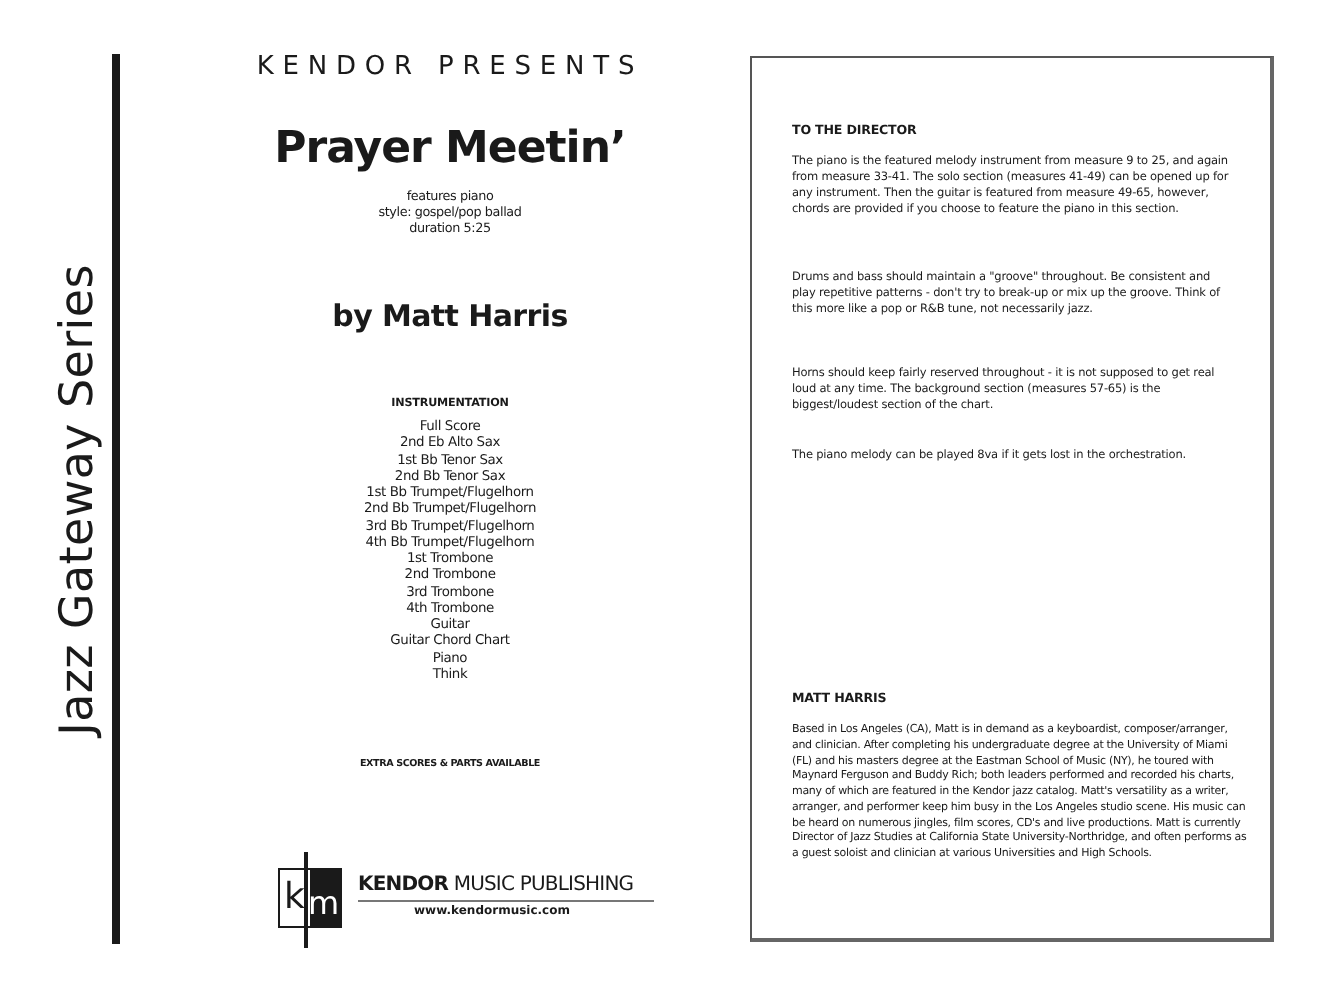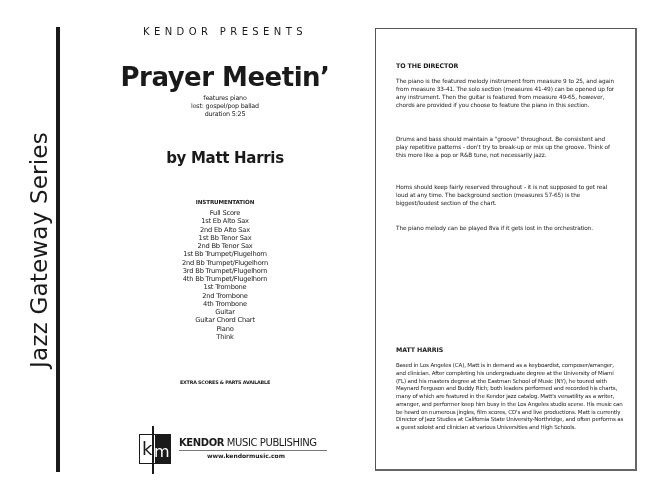--- a/index.html
+++ b/index.html
@@ -12,25 +12,25 @@
     }
     .spine-text {
       position: absolute; left: 39px; top: 250px;
       transform: translate(-50%, -50%) rotate(-90deg);
       white-space: nowrap; font-size: 23px; font-weight: 500; letter-spacing: 0.2px;
       font-family: "DejaVu Sans", sans-serif;
     }
     .cover { position: absolute; left: 110px; top: 0; width: 230px; text-align: center; }
     .presents {
       position: absolute; top: 26px; left: 0; width: 100%;
-      font-size: 10px; letter-spacing: 4.4px; font-weight: 500;
+      font-size: 13px; letter-spacing: 4.4px; font-weight: 500;
     }
     .title {
       position: absolute; top: 62px; left: 0; width: 100%;
-      font-size: 26px; font-weight: bold; letter-spacing: -0.5px;
+      font-size: 22px; font-weight: bold; letter-spacing: -0.5px;
     }
     .meta { position: absolute; top: 95px; left: 0; width: 100%; font-size: 6.4px; line-height: 7.8px; letter-spacing: -0.2px; }
     .byline { position: absolute; top: 149px; left: 0; width: 100%; font-size: 15px; font-weight: bold; letter-spacing: -0.3px; }
     .instr-head { position: absolute; top: 199px; left: 0; width: 100%; font-size: 5.6px; font-weight: bold; letter-spacing: -0.1px; }
     .instr-list { position: absolute; top: 209px; left: 0; width: 100%; margin: 0; padding: 0; list-style: none; font-size: 6.7px; line-height: 8.25px; letter-spacing: -0.2px; }
     .extra { position: absolute; top: 380px; left: 0; width: 100%; font-size: 4.8px; font-weight: bold; letter-spacing: -0.2px; }
 
     .publisher { position: absolute; left: 139px; top: 434px; width: 180px; height: 40px; }
     .logo-box { position: absolute; left: 0; top: 0; width: 30px; height: 28px; border: 1.5px solid #1a1a1a; background: #fff; }
     .logo-k { position: absolute; left: 2px; top: 5px; font-size: 18px; line-height: 18px; font-family: "DejaVu Sans", sans-serif; color: #1a1a1a; }
@@ -54,37 +54,37 @@
 <body>
 
 <div class="spine-line"></div>
 <div class="spine-text">Jazz Gateway Series</div>
 
 <div class="cover">
   <div class="presents">KENDOR PRESENTS</div>
   <div class="title">Prayer Meetin’</div>
   <div class="meta">
     <div>features piano</div>
-    <div>lost: gospel/pop ballad</div>
+    <div>style: gospel/pop ballad</div>
     <div>duration 5:25</div>
   </div>
   <div class="byline">by Matt Harris</div>
   <div class="instr-head">INSTRUMENTATION</div>
   <ul class="instr-list">
     <li>Full Score</li>
-    <li>1st Eb Alto Sax</li>
     <li>2nd Eb Alto Sax</li>
     <li>1st Bb Tenor Sax</li>
     <li>2nd Bb Tenor Sax</li>
     <li>1st Bb Trumpet/Flugelhorn</li>
     <li>2nd Bb Trumpet/Flugelhorn</li>
     <li>3rd Bb Trumpet/Flugelhorn</li>
     <li>4th Bb Trumpet/Flugelhorn</li>
     <li>1st Trombone</li>
     <li>2nd Trombone</li>
+    <li>3rd Trombone</li>
     <li>4th Trombone</li>
     <li>Guitar</li>
     <li>Guitar Chord Chart</li>
     <li>Piano</li>
     <li>Think</li>
   </ul>
   <div class="extra">EXTRA SCORES &amp; PARTS AVAILABLE</div>
 </div>
 
 <div class="publisher">

